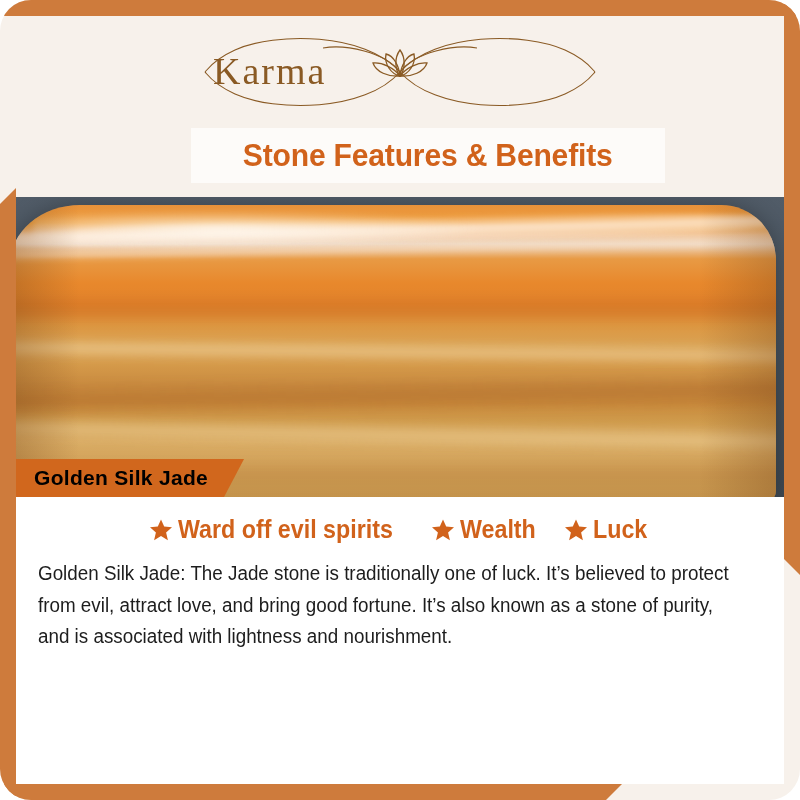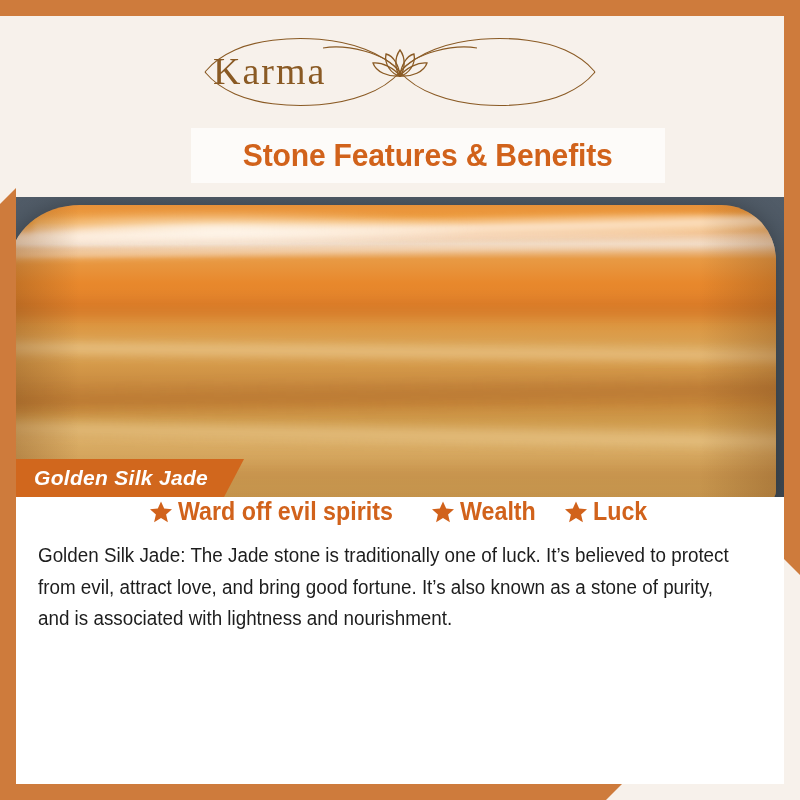--- a/index.html
+++ b/index.html
@@ -7,20 +7,21 @@
     padding: 0;
     background: #ffffff;
   }
   #page {
     position: relative;
     width: 800px;
     height: 800px;
     overflow: hidden;
     background: #f7f1eb;
     font-family: "Liberation Sans", sans-serif;
+    border-radius: 31px;
   }
 
   
   .frame-band {
     position: absolute;
     background: #ce7b3c;
   }
   .band-top {
     top: 0; left: 0; width: 800px; height: 16px;
   }
@@ -205,42 +206,42 @@
     left: 0;
     bottom: 0;
     height: 38px;
     padding: 0 36px 0 18px;
     background: #d1671d;
     display: flex;
     align-items: center;
     clip-path: polygon(0 0, 100% 0, calc(100% - 20px) 100%, 0 100%);
   }
   .caption-text {
-    color: #ffffff;
+    color: #000000;
     font-size: 21px;
     font-weight: bold;
     letter-spacing: 0.3px;
     white-space: nowrap;
-    font-style: italic;
   }
 
   
   .content {
     position: absolute;
     top: 497px;
     left: 16px;
     width: 768px;
     height: 287px;
     background: #ffffff;
   }
   .benefits {
     display: flex;
     align-items: center;
     justify-content: center;
     gap: 22px;
+    padding-top: 18px;
   }
   .benefit {
     display: flex;
     align-items: center;
     gap: 5px;
     white-space: nowrap;
   }
   .star-icon {
     display: block;
     width: 24px;

